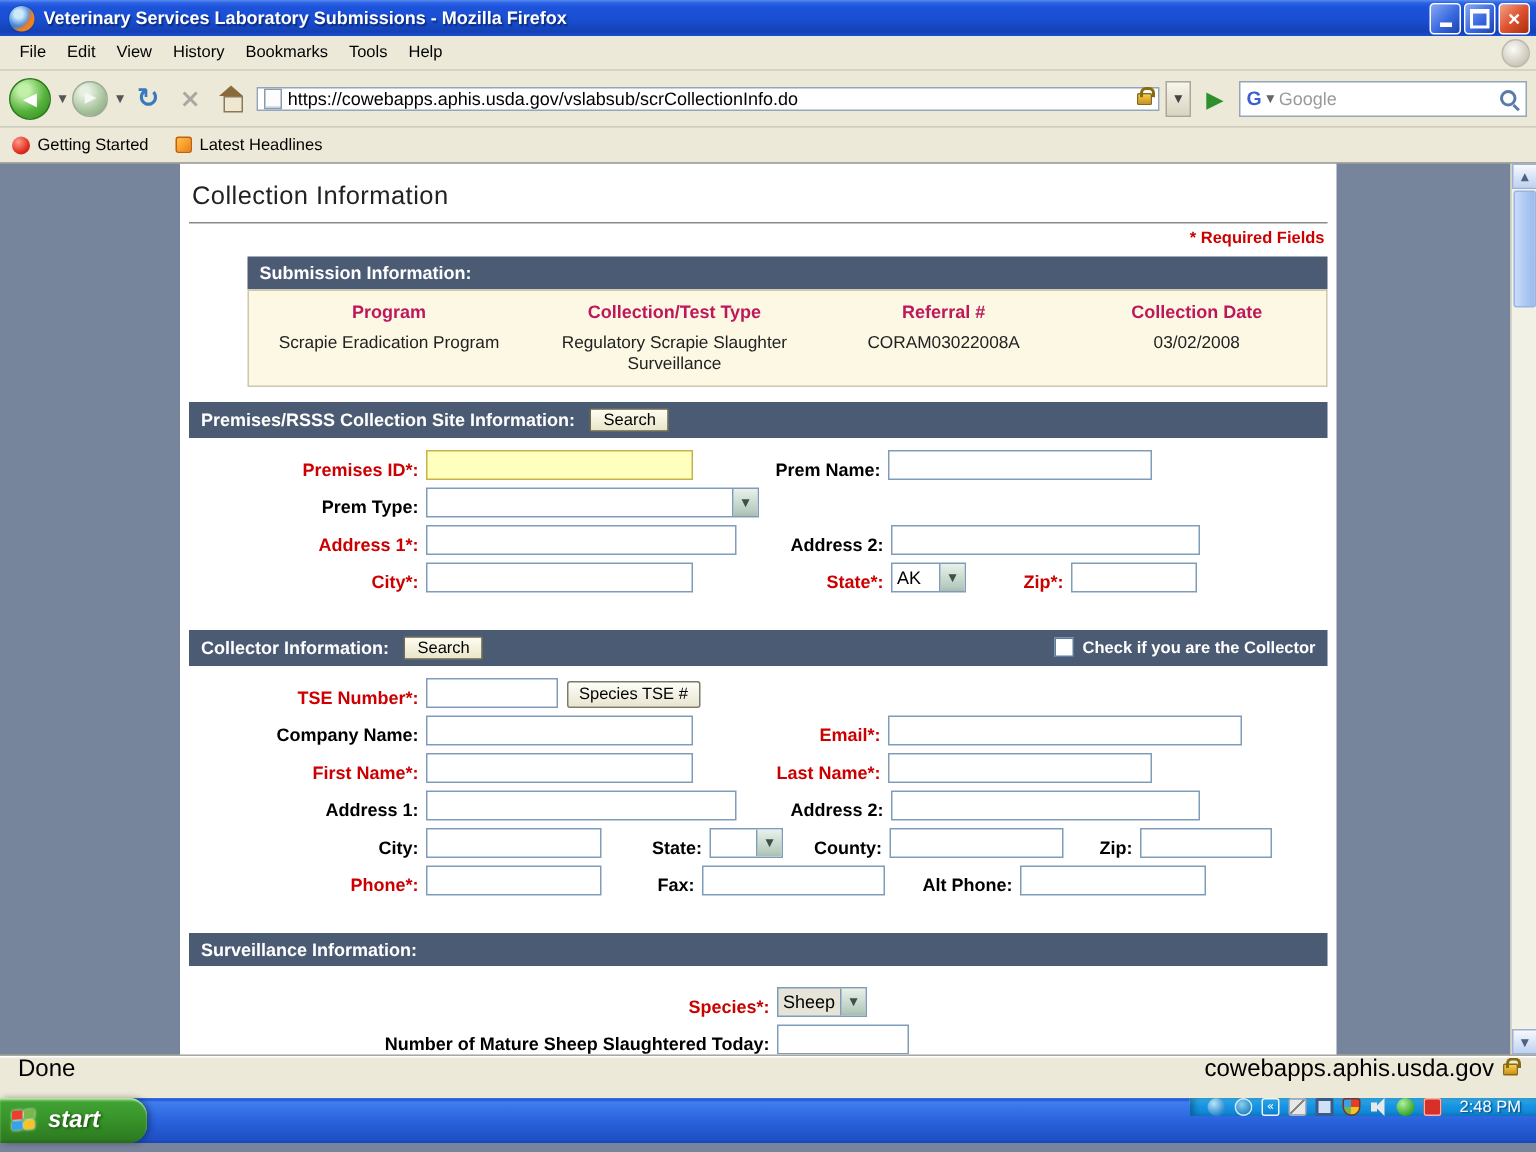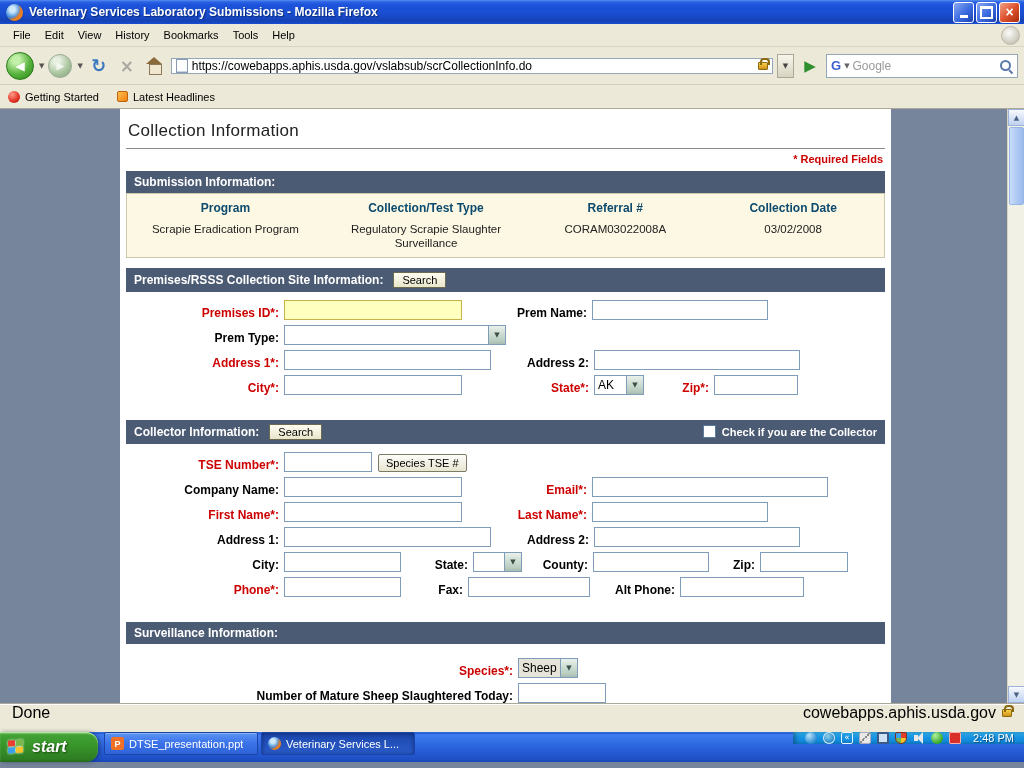--- a/index.html
+++ b/index.html
@@ -76,29 +76,29 @@
     background:radial-gradient(circle at 35% 30%, #ff9a8a, #e03020 60%, #a01808); }
   .bm-icon-orange { width:11px; height:11px; border-radius:2px; border:1px solid #c06008;
     background:linear-gradient(135deg,#ffc050,#f08010); }
 
   
   .viewport { height:594px; background:#76849c; position:relative; overflow:hidden; }
   .content-page { margin-left:120px; width:771px; min-height:594px; background:#fff; padding:6px 6px 0 6px; }
   .page-title { font-size:17px; color:#222; padding:6px 2px 7px 2px; border-bottom:1px solid #8a8a8a; letter-spacing:.3px; }
   .required-note { text-align:right; color:#cc0000; font-weight:bold; font-size:11px; margin:4px 2px 6px 2px; }
   .section { margin-top:10px; }
-  .section.first { margin-top:0; }
+  .section.first { margin-top:0;margin-left:39px; }
   .section-hdr { background:#4c5b74; color:#fff; font-weight:bold; font-size:12px; padding:4px 8px; display:flex; align-items:center; gap:10px; }
   .hdr-btn { background:linear-gradient(#fefdf2,#e9e5ca); border:1px solid #6b6b52; border-radius:1px; font-size:11px; padding:1px 8px; color:#000; }
   .hdr-spacer { flex:1; }
   .hdr-check { display:flex; align-items:center; gap:6px; font-size:11px; }
   .checkbox { width:13px; height:13px; background:#fff; border:1px solid #5a7d9c; }
   .submission-table { background:#fcf8e3; border:1px solid #cdc9ac; padding:4px 0 6px 0; }
   .sub-cols { display:grid; grid-template-columns:26% 27% 23% 24%; }
-  .sub-col-hdr { text-align:center; font-weight:bold; font-size:12px; color:#0c4a6e; padding:3px 4px 8px 4px; }
+  .sub-col-hdr { text-align:center; font-weight:bold; font-size:12px; color:#be185d; padding:3px 4px 8px 4px; }
   .sub-cell { text-align:center; font-size:11.5px; color:#222; padding:0 10px; line-height:1.2; }
   .sect-body { padding:8px 0 10px 0; }
   .frow { display:flex; align-items:flex-end; margin-bottom:5px; }
   .lbl { font-weight:bold; font-size:12px; color:#000; text-align:right; padding-right:5px; white-space:nowrap; }
   .lbl.req { color:#cc0000; }
   .tin { height:20px; border:1px solid #7f9db9; background:#fff; font-size:12px; padding:0 3px; font-family:inherit; outline:none; }
   .tin.hl { background:#ffffbe; border-color:#c8b24a; }
   .combo { height:20px; border:1px solid #7f9db9; background:#fff; display:inline-flex; align-items:stretch; overflow:hidden; }
   .combo .cval { flex:1; font-size:12px; padding:2px 3px; white-space:nowrap; overflow:hidden; }
   .combo .cbtn { width:17px; flex:0 0 auto; background:linear-gradient(180deg,#e9f1ea,#b9cdc0 80%,#a8bcb0); border-left:1px solid #7f9db9;
@@ -389,30 +389,20 @@
   <div class="taskbar">
     <span class="start-btn">
       <span class="win-flag">
         <span class="wf1"></span>
           <span class="wf2"></span>
           <span class="wf3"></span>
           <span class="wf4"></span>
       </span>
       <span>start</span>
     </span>
-    <span class="tasks">
-      <span class="task-btn">
-        <span class="ppt-icon"></span>
-        <span class="task-label">DTSE_presentation.ppt</span>
-      </span>
-      <span class="task-btn active">
-        <span class="ff-mini"></span>
-        <span class="task-label">Veterinary Services L...</span>
-      </span>
-    </span>
     <span class="tray">
       <span class="ti ti-circle-blue"></span>
       <span class="ti ti-globe"></span>
       <span class="ti ti-chevron"></span>
       <span class="ti ti-pen"></span>
       <span class="ti ti-display"></span>
       <span class="ti ti-shield"></span>
       <span class="ti ti-speaker"></span>
       <span class="ti ti-green"></span>
       <span class="ti ti-red"></span>

